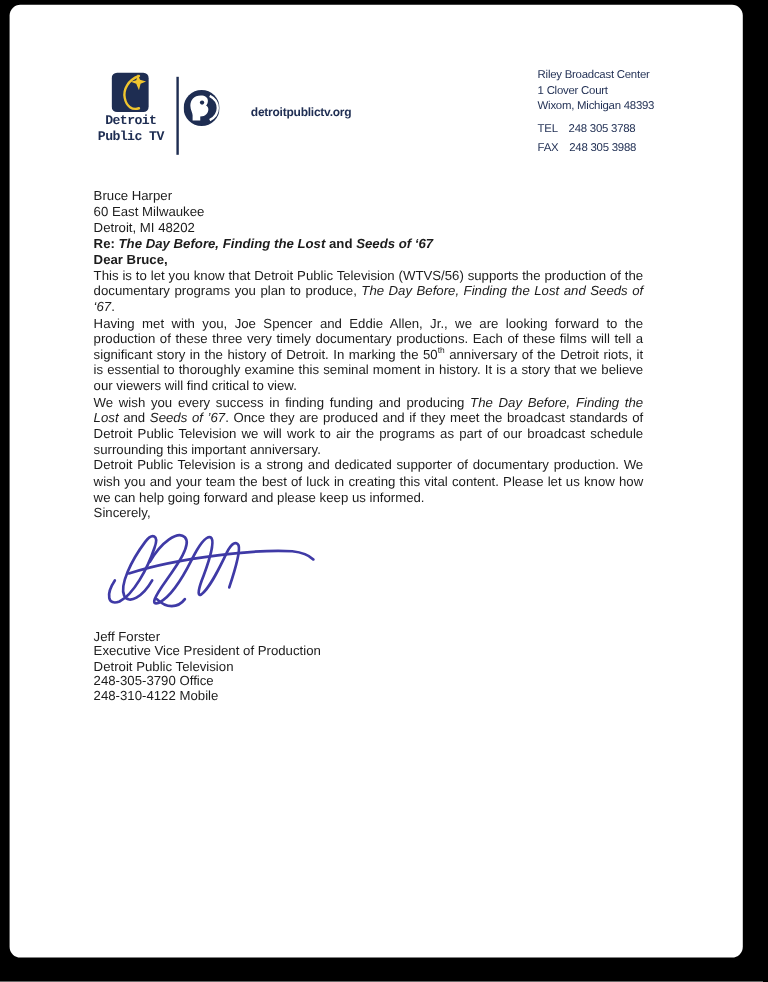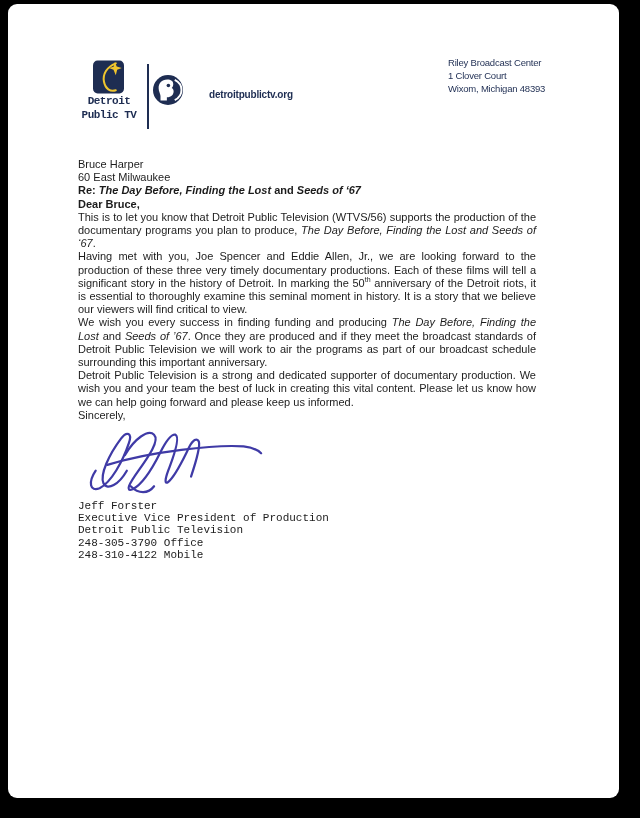--- a/index.html
+++ b/index.html
@@ -52,21 +52,21 @@
   .date{margin-bottom:18px;}
   .subject{margin-top:8px;font-weight:bold;}
   .salutation{margin-top:10px;font-weight:bold;}
   .para{margin-top:8px;text-align:justify;}
   .closing{margin-top:16px;}
   .run-i{font-style:italic;}
   .run-b{font-weight:bold;}
   .run-bi{font-weight:bold;font-style:italic;}
   sup{font-size:7px;line-height:0;vertical-align:super;}
   .signature{display:block;margin:2px 0 0 4px;}
-  .signer{line-height:12.2px;margin-top:4px;font-family:Liberation Mono, monospace;}
+  .signer{line-height:12.2px;margin-top:16px;}
 </style>
 </head>
 <body>
 
 <div class="paper">
 
   <div>
     <svg class="lh-logo-square" viewBox="0 0 34 36">
       <rect x="0" y="0" width="34" height="36" rx="5" fill="var(--navy)"></rect>
       <path d="M25 3 C15 7 10.5 15 12 23 C13.5 31 19 34.5 25 32.5" fill="none" stroke="var(--gold)" stroke-width="2.2" stroke-linecap="round"></path>
@@ -82,28 +82,39 @@
       <path d="M19 6 C11.5 6 7.5 11 7.5 17.5 C7.5 22 10 25 10 28 L10 34 L18.5 34 L18.5 29.5 C24.5 29.5 27.5 26 27.5 21.5 C27.5 19.5 26.5 18 25 17.2 C26.5 16 27 14 27 12 C27 8.2 24 6 19 6 Z" fill="#ffffff"></path>
       <circle cx="20.5" cy="14" r="2.4" fill="var(--navy)"></circle>
       <path d="M29 6.5 C35 9.5 38 14.5 38 20 C38 25.5 35 30.5 29 33.5" fill="none" stroke="#ffffff" stroke-width="2.6"></path>
     </svg>
     <div class="lh-site">detroitpublictv.org</div>
 
     <div class="lh-contact">
       <div>Riley Broadcast Center</div>
       <div>1 Clover Court</div>
       <div>Wixom, Michigan  48393</div>
+      <div class="phones">
+        <div class="phone-row">
+          <span>TEL</span>
+          <span>248 305 3788</span>
+        </div>
+        <div class="phone-row">
+          <span>FAX</span>
+          <span>248 305 3988</span>
+        </div>
+      </div>
     </div>
   </div>
 
   <div class="letter-col">
 
     <div>
       <p>Bruce Harper</p>
       <p>60 East Milwaukee</p>
+      <p>Detroit, MI  48202</p>
     </div>
 
     <p class="subject"><span class="run-b">Re: </span><span class="run-bi">The Day Before, Finding the Lost</span><span class="run-b"> and </span><span class="run-bi">Seeds of ‘67</span></p>
 
     <p class="salutation">Dear Bruce,</p>
 
     <p class="para"><span>This is to let you know that Detroit Public Television (WTVS/56) supports the production of the documentary programs you plan to produce, </span><span class="run-i">The Day Before, Finding the Lost and Seeds of ‘67</span><span>.</span></p>
     <p class="para"><span>Having met with you, Joe Spencer and Eddie Allen, Jr., we are looking forward to the production of these three very timely documentary productions.  Each of these films will tell a significant story in the history of Detroit.   In marking the 50</span><sup>th</sup><span> anniversary of the Detroit riots, it is essential to thoroughly examine this seminal moment in history. It is a story that we believe our viewers will find critical to view.</span></p>
     <p class="para"><span>We wish you every success in finding funding and producing </span><span class="run-i">The Day Before, Finding the Lost</span><span> and </span><span class="run-i">Seeds of ’67</span><span>.  Once they are produced and if they meet the broadcast standards of Detroit Public Television we will work to air the programs as part of our broadcast schedule surrounding this important anniversary.</span></p>
     <p class="para"><span>Detroit Public Television is a strong and dedicated supporter of documentary production.  We wish you and your team the best of luck in creating this vital content. Please let us know how we can help going forward and please keep us informed.</span></p>

